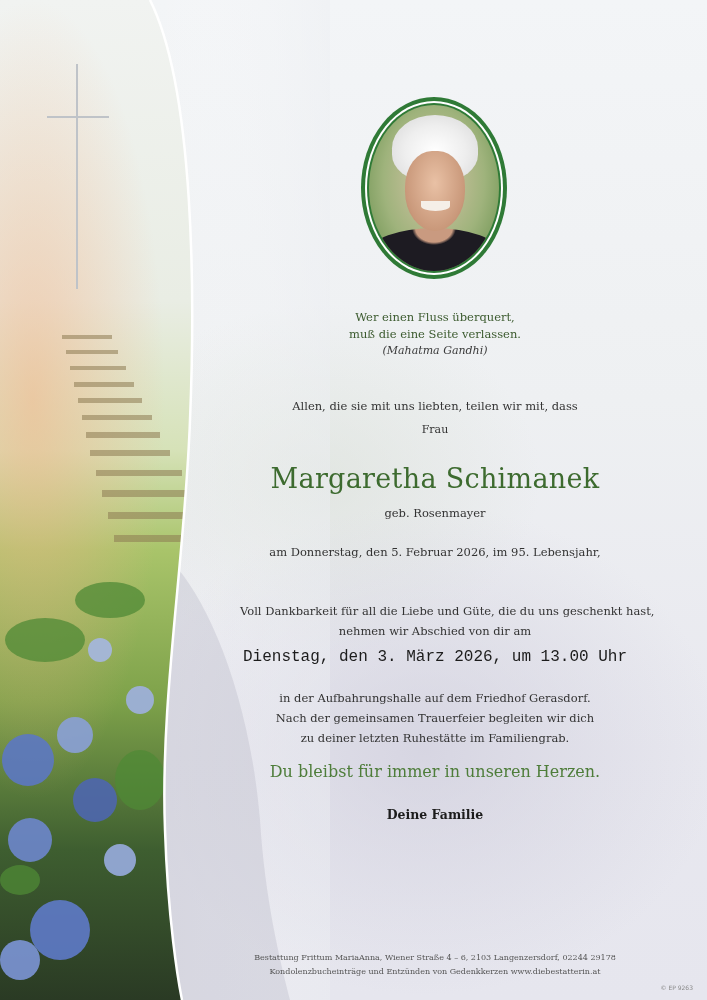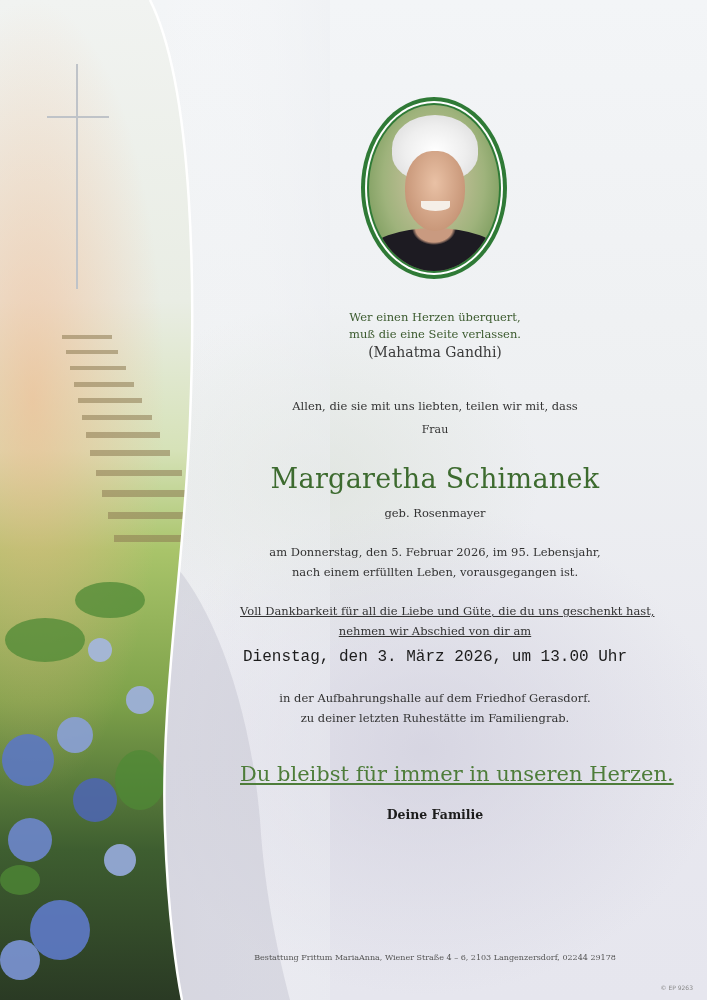--- a/index.html
+++ b/index.html
@@ -53,25 +53,25 @@
       position: absolute; left: 0; top: 74%; width: 100%; height: 30%;
       background: radial-gradient(ellipse at 50% 0%, #c99a80 0%, #c99a80 20%, #1d1b22 24%, #1d1b22 100%);
       border-radius: 50% 50% 0 0;
     }
 
     .text {
       position: absolute; left: 240px; width: 390px; text-align: center;
       font-family: "DejaVu Serif", serif; color: #2a2a2a; white-space: nowrap;
     }
     .quote { font-size: 11.5px; color: #3b5a2e; line-height: 17px; }
-    .quote-author { font-size: 14px; color: #3a3a3a; }
+    .quote-author { font-size: 11px; font-style: italic; color: #3a3a3a; }
     .body-s { font-size: 11.5px; line-height: 20px; color: #333; }
     .name { font-size: 27px; color: #3d6b2f; letter-spacing: 0.3px; }
     .date-line { font-size: 16px; color: #1c1c1c; }
-    .green-line { font-size: 21px; color: #4e7d3a; text-decoration: underline; }
+    .green-line { font-size: 16px; color: #4e7d3a; }
     .family { font-size: 12.5px; color: #1c1c1c; font-weight: bold; }
     .footer { font-size: 8px; color: #555; line-height: 14px; }
     .code { position: absolute; right: 14px; top: 984px; font-size: 6px; color: #8a8a8a; font-family: "DejaVu Sans", sans-serif; }
   </style>
 </head>
 <body>
 
 <div class="page">
 
   <div class="left-panel">
@@ -153,48 +153,49 @@
     <div class="ring2"></div>
     <div class="photo">
       <div class="shoulders"></div>
       <div class="hair"></div>
       <div class="face"></div>
       <div class="smile"></div>
     </div>
   </div>
 
   <div class="text quote" style="top:309px;">
-    <div>Wer einen Herzen überquert,</div>
+    <div>Wer einen Fluss überquert,</div>
     <div>muß die eine Seite verlassen.</div>
   </div>
   <div class="text quote-author" style="top:344px;">(Mahatma Gandhi)</div>
 
   <div class="text body-s" style="top:396px;">Allen, die sie mit uns liebten, teilen wir mit, dass</div>
   <div class="text body-s" style="top:420px; font-size:11px;">Frau</div>
   <div class="text name" style="top:463px;">Margaretha Schimanek</div>
   <div class="text body-s" style="top:503px;">geb. Rosenmayer</div>
 
   <div class="text body-s" style="top:542px;">
     <div>am Donnerstag, den 5. Februar 2026, im 95. Lebensjahr,</div>
-    <div>nach einem erfüllten Leben, vorausgegangen ist.</div>
-  </div>
-
-  <div class="text body-s" style="top:601px;text-decoration:underline;">
+  </div>
+
+  <div class="text body-s" style="top:601px;">
     <div>Voll Dankbarkeit für all die Liebe und Güte, die du uns geschenkt hast,</div>
     <div>nehmen wir Abschied von dir am</div>
   </div>
 
   <div class="text date-line" style="top:648px;font-family:Liberation Mono, monospace;">Dienstag, den 3. März 2026, um 13.00 Uhr</div>
 
   <div class="text body-s" style="top:688px;">
     <div>in der Aufbahrungshalle auf dem Friedhof Gerasdorf.</div>
+    <div>Nach der gemeinsamen Trauerfeier begleiten wir dich</div>
     <div>zu deiner letzten Ruhestätte im Familiengrab.</div>
   </div>
 
   <div class="text green-line" style="top:762px;">Du bleibst für immer in unseren Herzen.</div>
   <div class="text family" style="top:807px;">Deine Familie</div>
 
   <div class="text footer" style="top:951px; left:230px; width:410px;">
     <div>Bestattung Frittum MariaAnna, Wiener Straße 4 – 6, 2103 Langenzersdorf, 02244 29178</div>
+    <div>Kondolenzbucheinträge und Entzünden von Gedenkkerzen www.diebestatterin.at</div>
   </div>
 
   <div class="code">© EP 9263</div>
 </div>
 
 </body></html>

